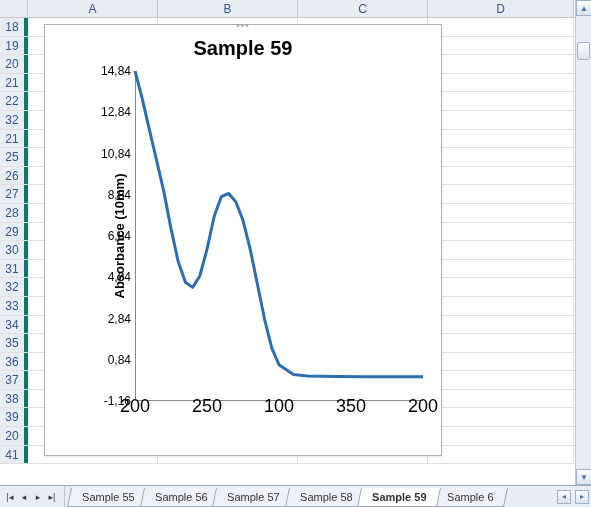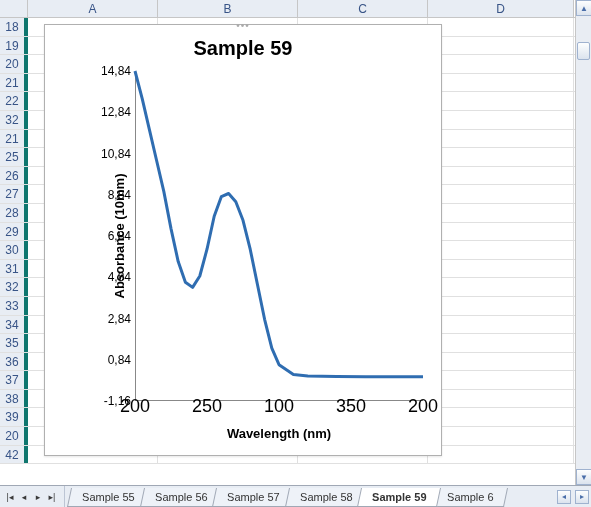--- a/index.html
+++ b/index.html
@@ -398,36 +398,35 @@
         <div class="cell colD"></div>
       </div>
       <div class="row">
         <div class="row-header">20</div>
         <div class="cell colA"></div>
         <div class="cell colB"></div>
         <div class="cell colC"></div>
         <div class="cell colD"></div>
       </div>
       <div class="row">
-        <div class="row-header">42</div>
+        <div class="row-header">41</div>
         <div class="cell colA"></div>
         <div class="cell colB"></div>
         <div class="cell colC"></div>
         <div class="cell colD"></div>
       </div>
     </div>
 
   <div class="chart-obj">
     <div class="chart-handle" style="top:-5px;left:50%;transform:translateX(-50%);">•••</div>
     <div class="chart-title">Sample 59</div>
     <div class="plot-area" id="plot">
       <div class="axis-line x-axis"></div>
       <div class="axis-line y-axis"></div>
       <div class="y-label">Absorbance (10mm)</div>
-      <div class="x-label">Wavelength (nm)</div>
       <svg class="series" id="series-svg">
           <path d="M0.0 0.0 L7.2 27.6 L14.4 58.6 L21.6 89.5 L28.8 120.4 L36.0 157.6 L43.2 190.6 L50.4 211.2 L57.6 216.4 L64.8 205.0 L72.0 178.2 L79.2 145.2 L86.4 125.6 L93.6 122.5 L100.8 130.8 L108.0 149.3 L115.2 178.2 L122.4 213.3 L129.6 248.3 L136.8 277.2 L144.0 293.7 L158.4 303.6 L172.8 305.0 L201.6 305.5 L230.4 305.7 L259.2 305.7 L288.0 305.7 " fill="none" stroke="#2f6db1" stroke-width="3" stroke-linejoin="round"></path>
         </svg>
     <div class="x-tick" style="left: 0px;">200</div>
         <div class="x-tick" style="left: 72px;">250</div>
         <div class="x-tick" style="left: 144px;">100</div>
         <div class="x-tick" style="left: 216px;">350</div>
         <div class="x-tick" style="left: 288px;">200</div>
         <div class="y-tick" style="top: 330px;">-1,16</div>
         <div class="y-tick" style="top: 288.75px;">0,84</div>

